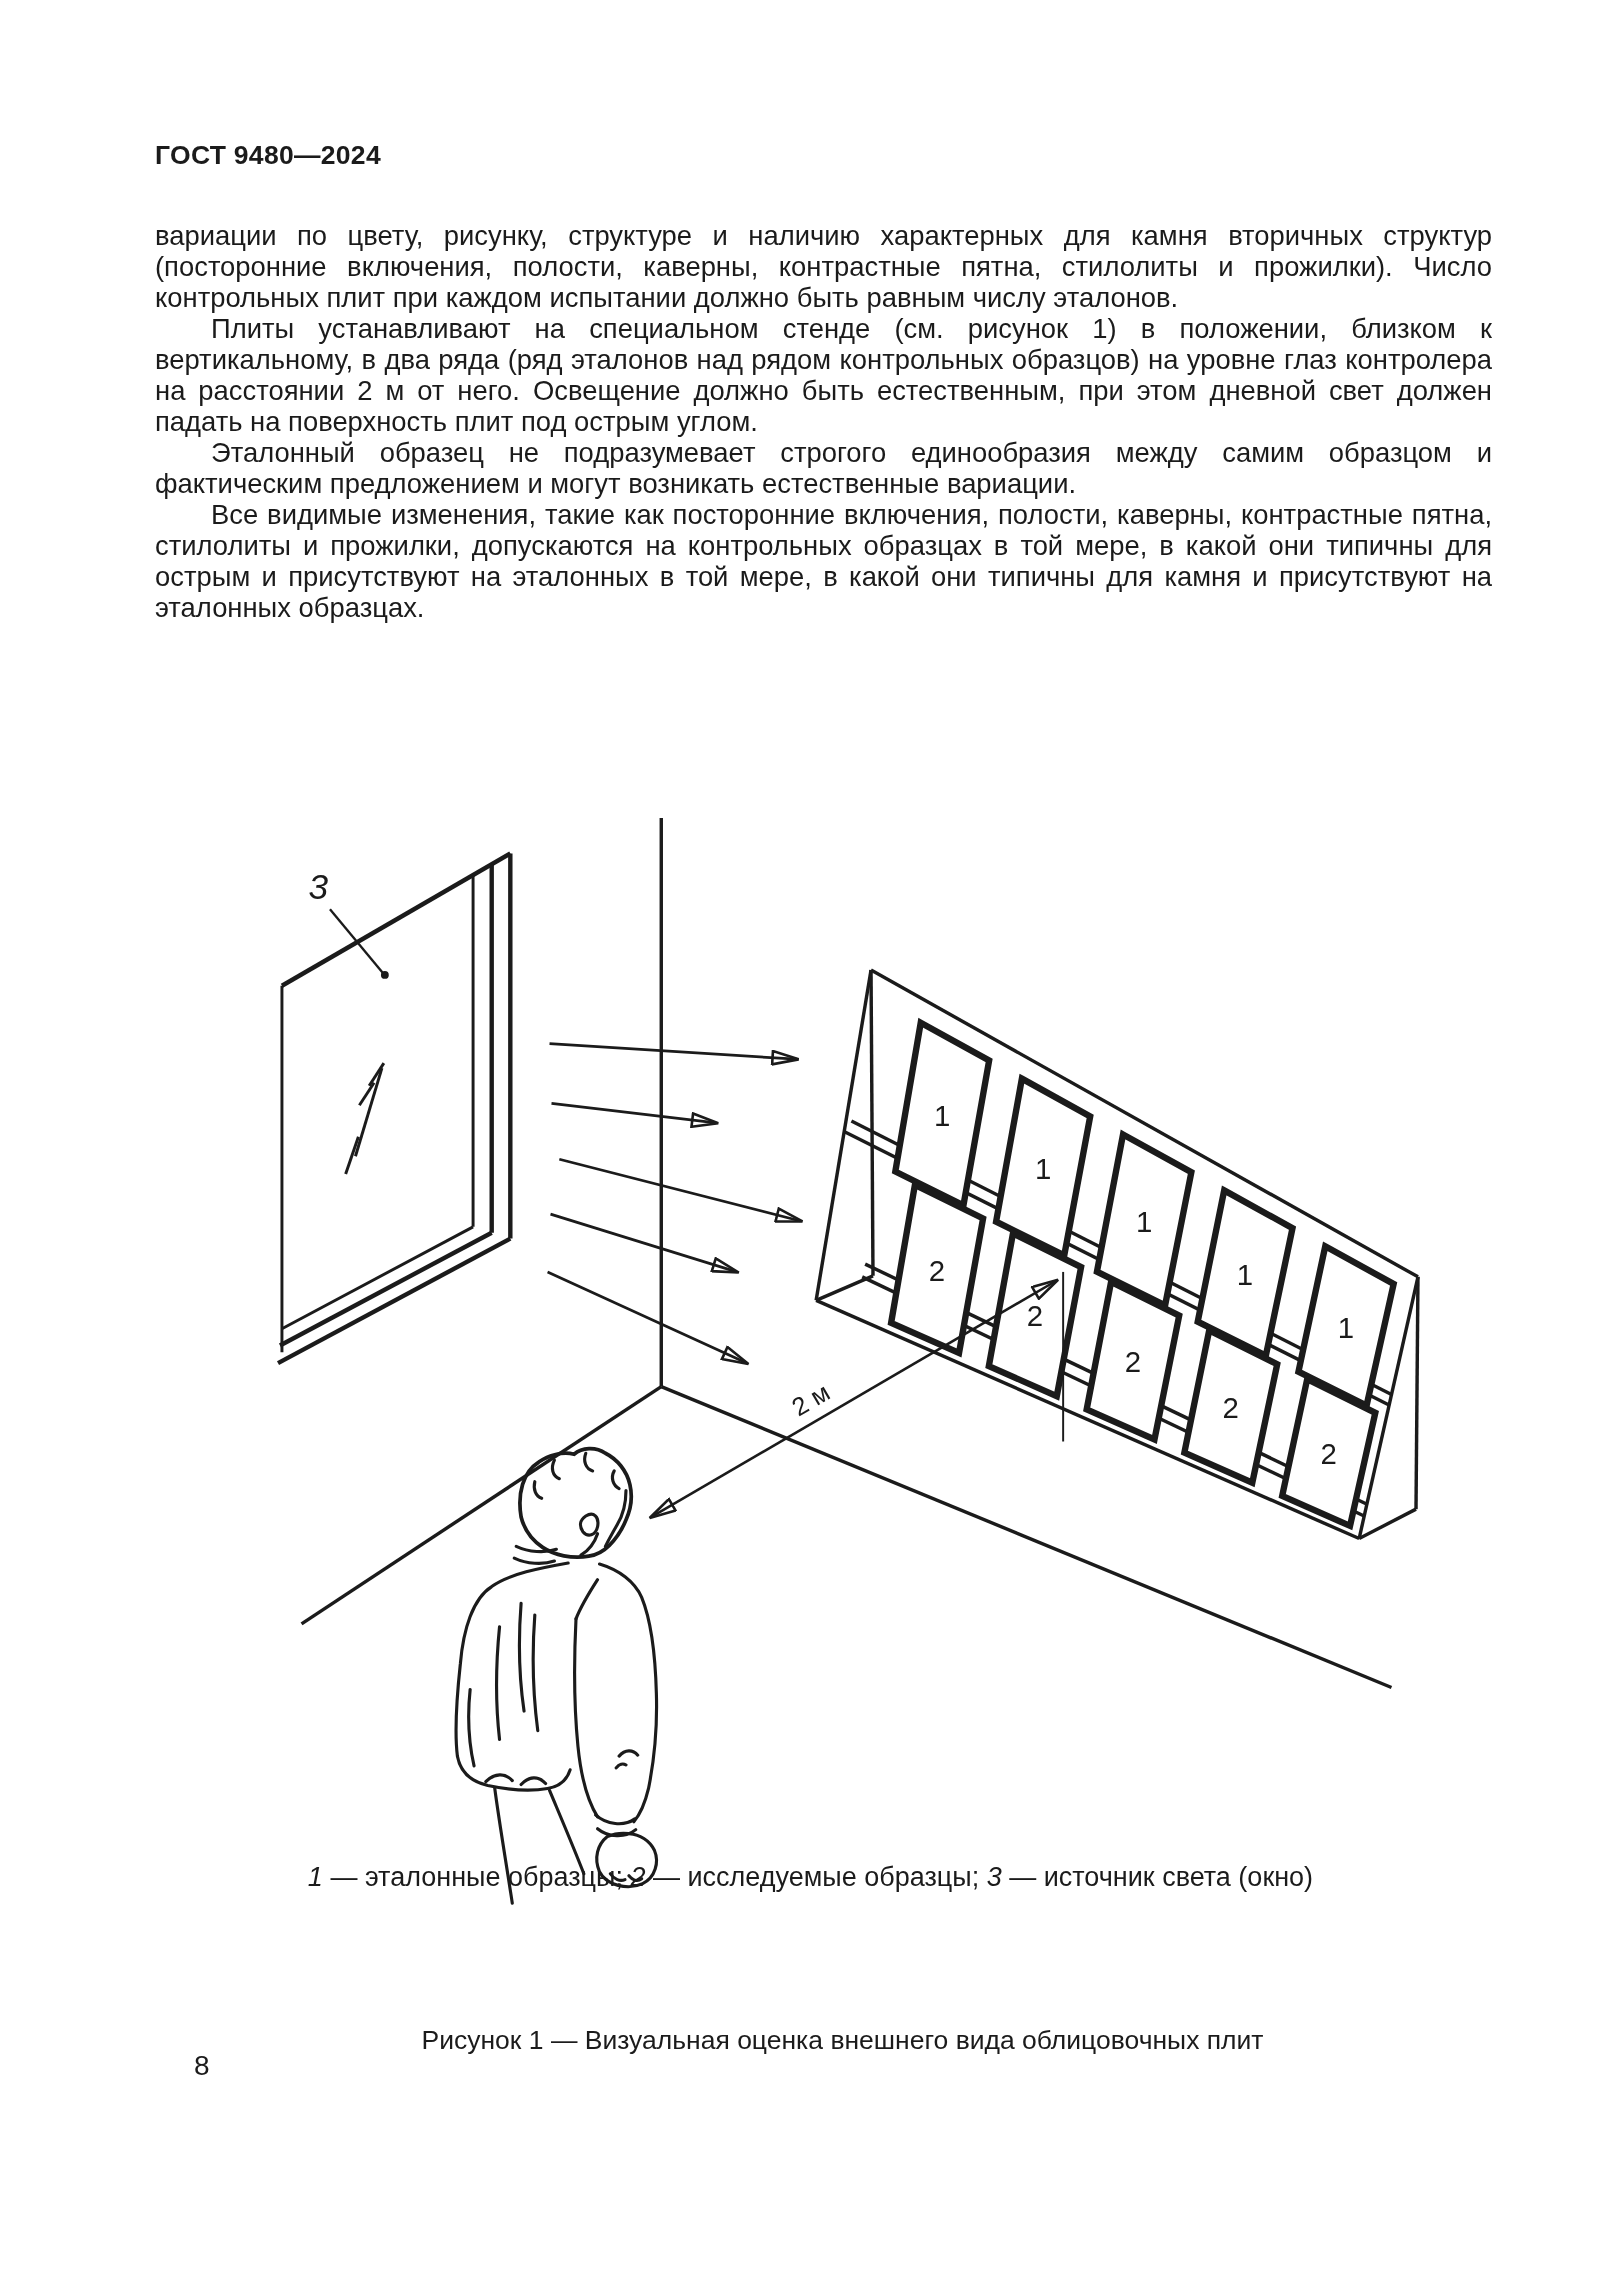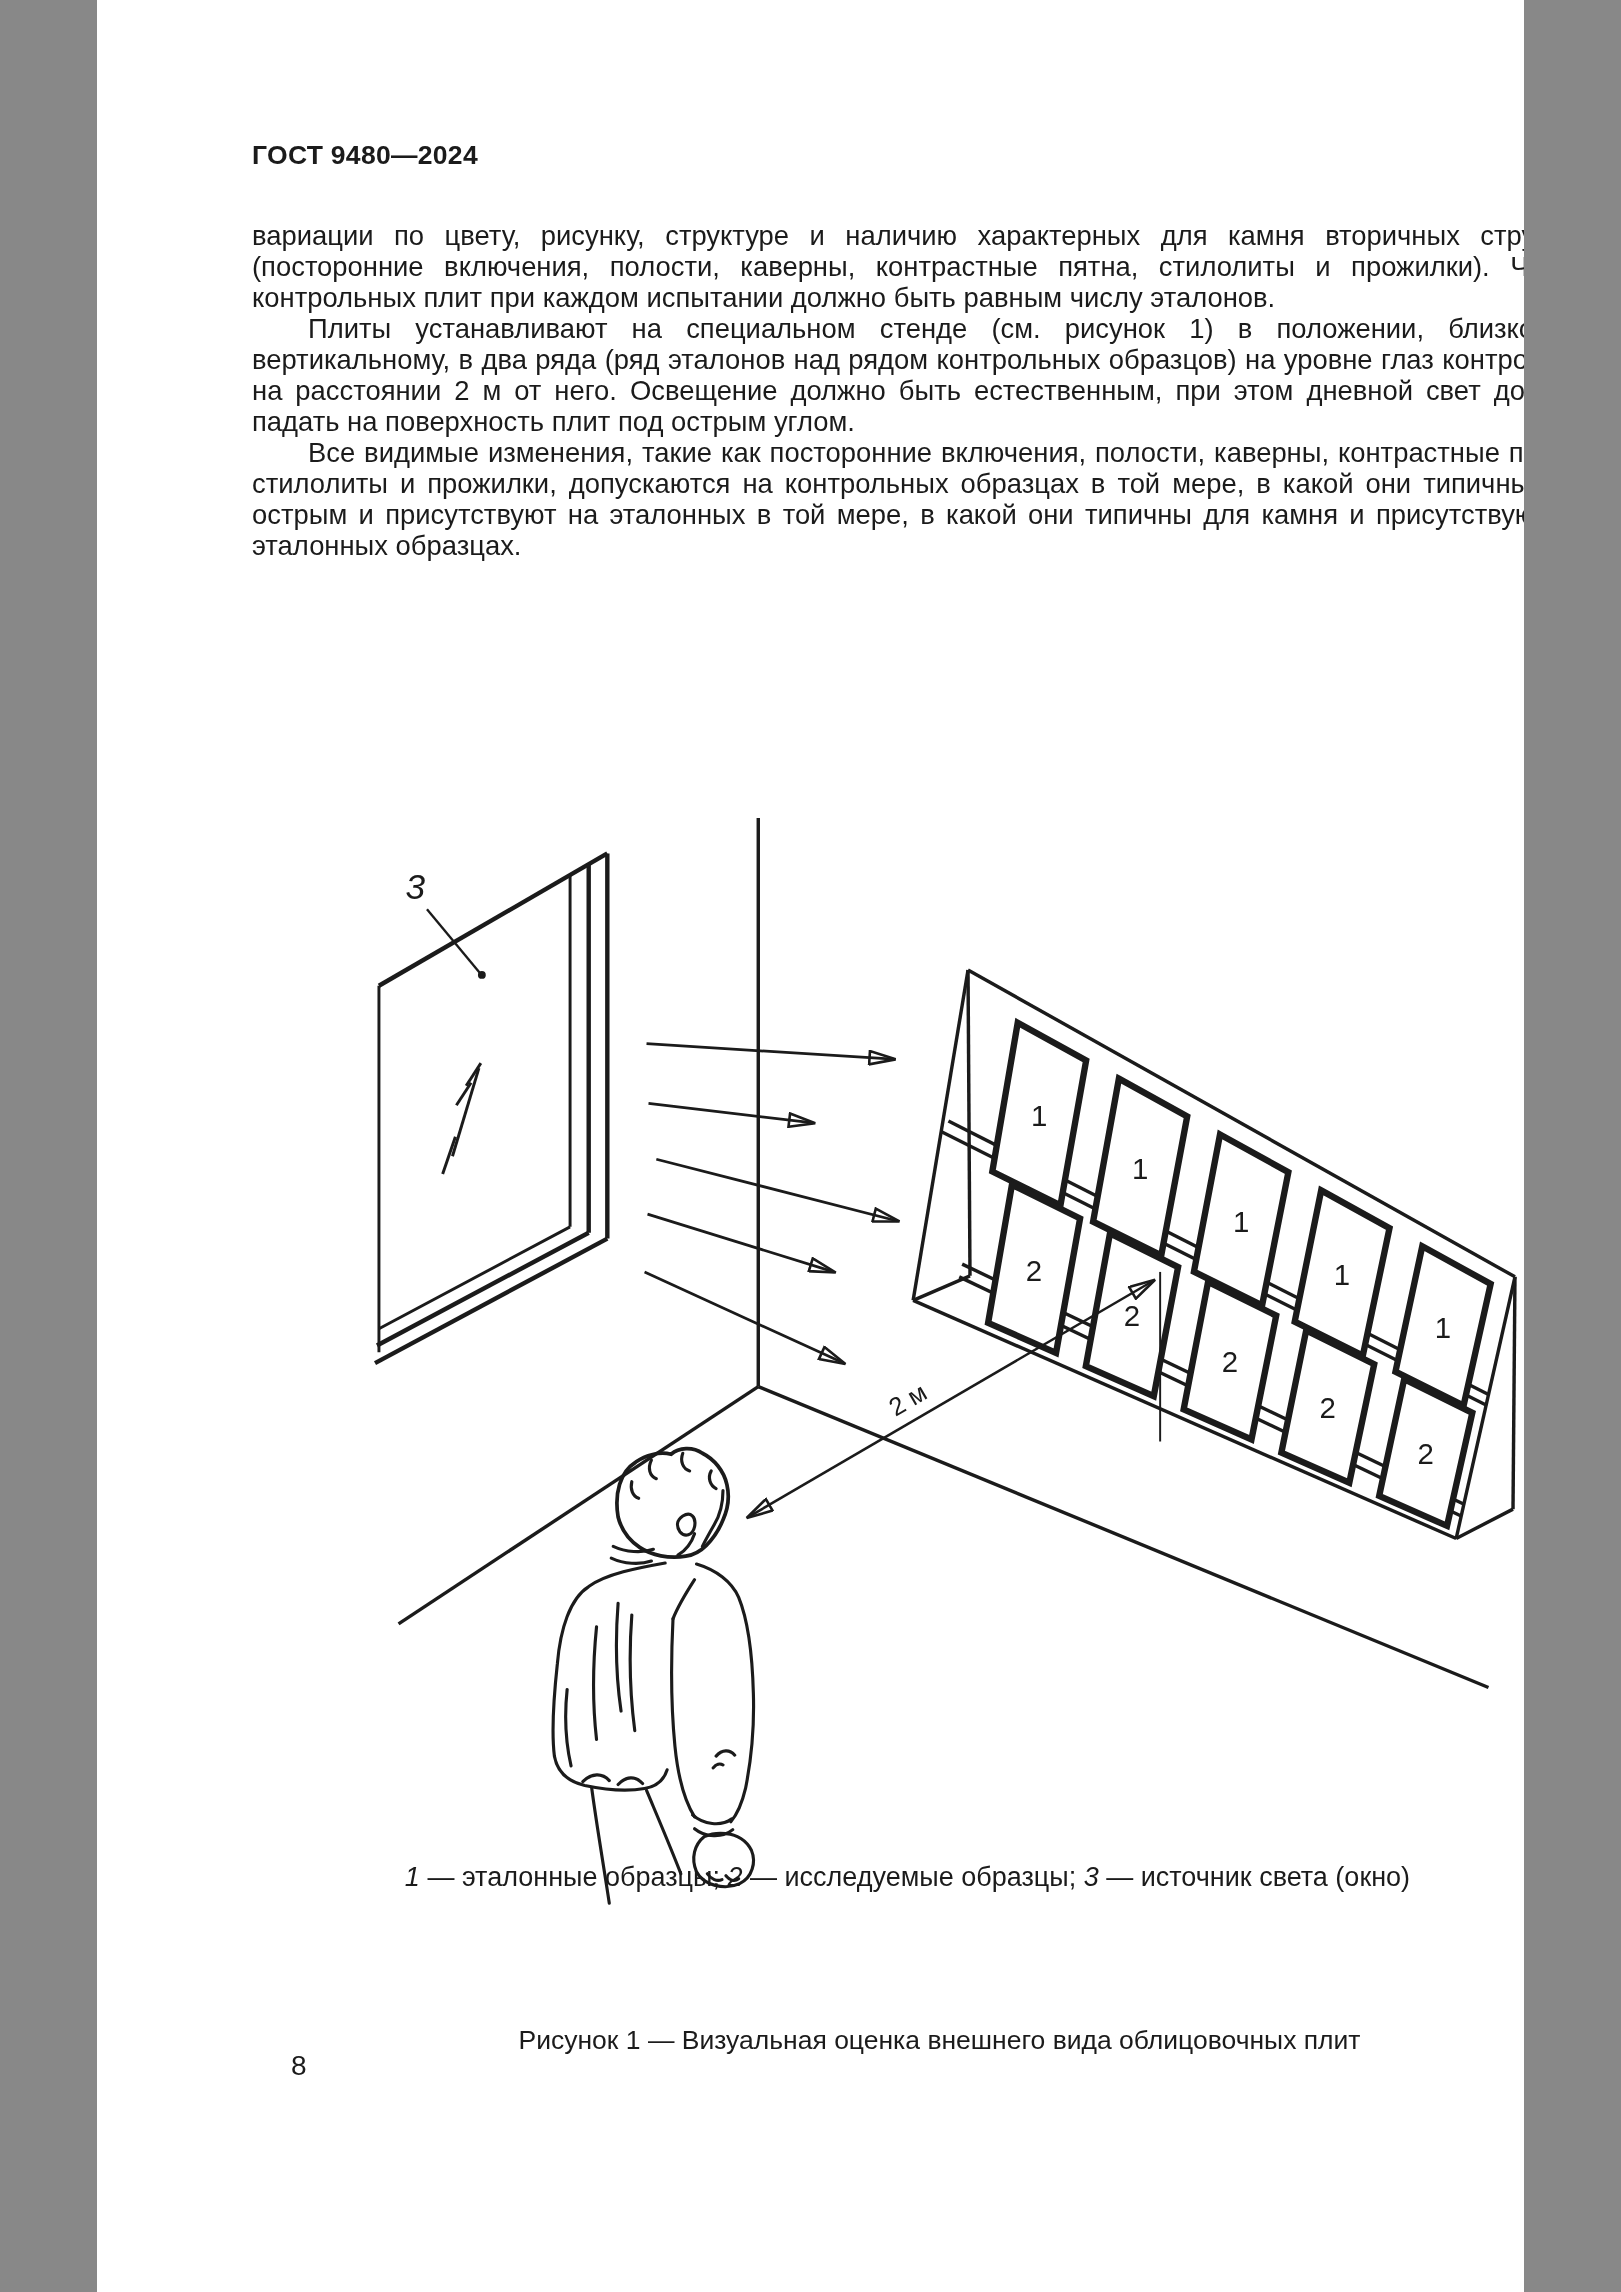--- a/index.html
+++ b/index.html
@@ -1,18 +1,18 @@
 <!DOCTYPE html>
 <html><head>
 <meta charset="utf-8">
 <style>
   html,body{margin:0;padding:0;background:#888;}
   .page{
     position:relative;
-    width:1427px;height:2293px;
+    width:1621px;height:2293px;
     background:#ffffff;
     font-family:"Liberation Sans", sans-serif;
     color:#1b1b1b;
     overflow:hidden;
     margin:0 auto;
   }
   .doc-header{
     position:absolute;left:155px;top:140px;
     font-size:26.5px;font-weight:bold;letter-spacing:0.3px;
   }
@@ -42,20 +42,21 @@
 </head>
 <body>
 
 <div class="page">
 
   <div class="doc-header">ГОСТ 9480—2024</div>
 
   <div class="body-text">
     <p>вариации по цвету, рисунку, структуре и наличию характерных для камня вторичных структур (посторонние включения, полости, каверны, контрастные пятна, стилолиты и прожилки). Число контрольных плит при каждом испытании должно быть равным числу эталонов.</p>
     <p class="ind">Плиты устанавливают на специальном стенде (см. рисунок 1) в положении, близком к вертикальному, в два ряда (ряд эталонов над рядом контрольных образцов) на уровне глаз контролера на расстоянии 2 м от него. Освещение должно быть естественным, при этом дневной свет должен падать на поверхность плит под острым углом.</p>
+    <p class="ind">Эталонный образец не подразумевает строгого единообразия между самим образцом и фактическим предложением и могут возникать естественные вариации.</p>
     <p class="ind">Все видимые изменения, такие как посторонние включения, полости, каверны, контрастные пятна, стилолиты и прожилки, допускаются на контрольных образцах в той мере, в какой они типичны для острым и присутствуют на эталонных в той мере, в какой они типичны для камня и присутствуют на эталонных образцах.</p>
   </div>
 
   <svg class="figure-svg" width="1294" height="1137" viewBox="0 0 1320 1160">
     <defs>
       <marker id="ah" markerUnits="userSpaceOnUse" markerWidth="30" markerHeight="16" viewBox="0 0 10 6" refX="9.2" refY="3" orient="auto-start-reverse">
         <path d="M0,0.45 L10,3 L0,5.55 Z" fill="#1b1b1b" stroke="none"></path>
       </marker>
     </defs>
 

